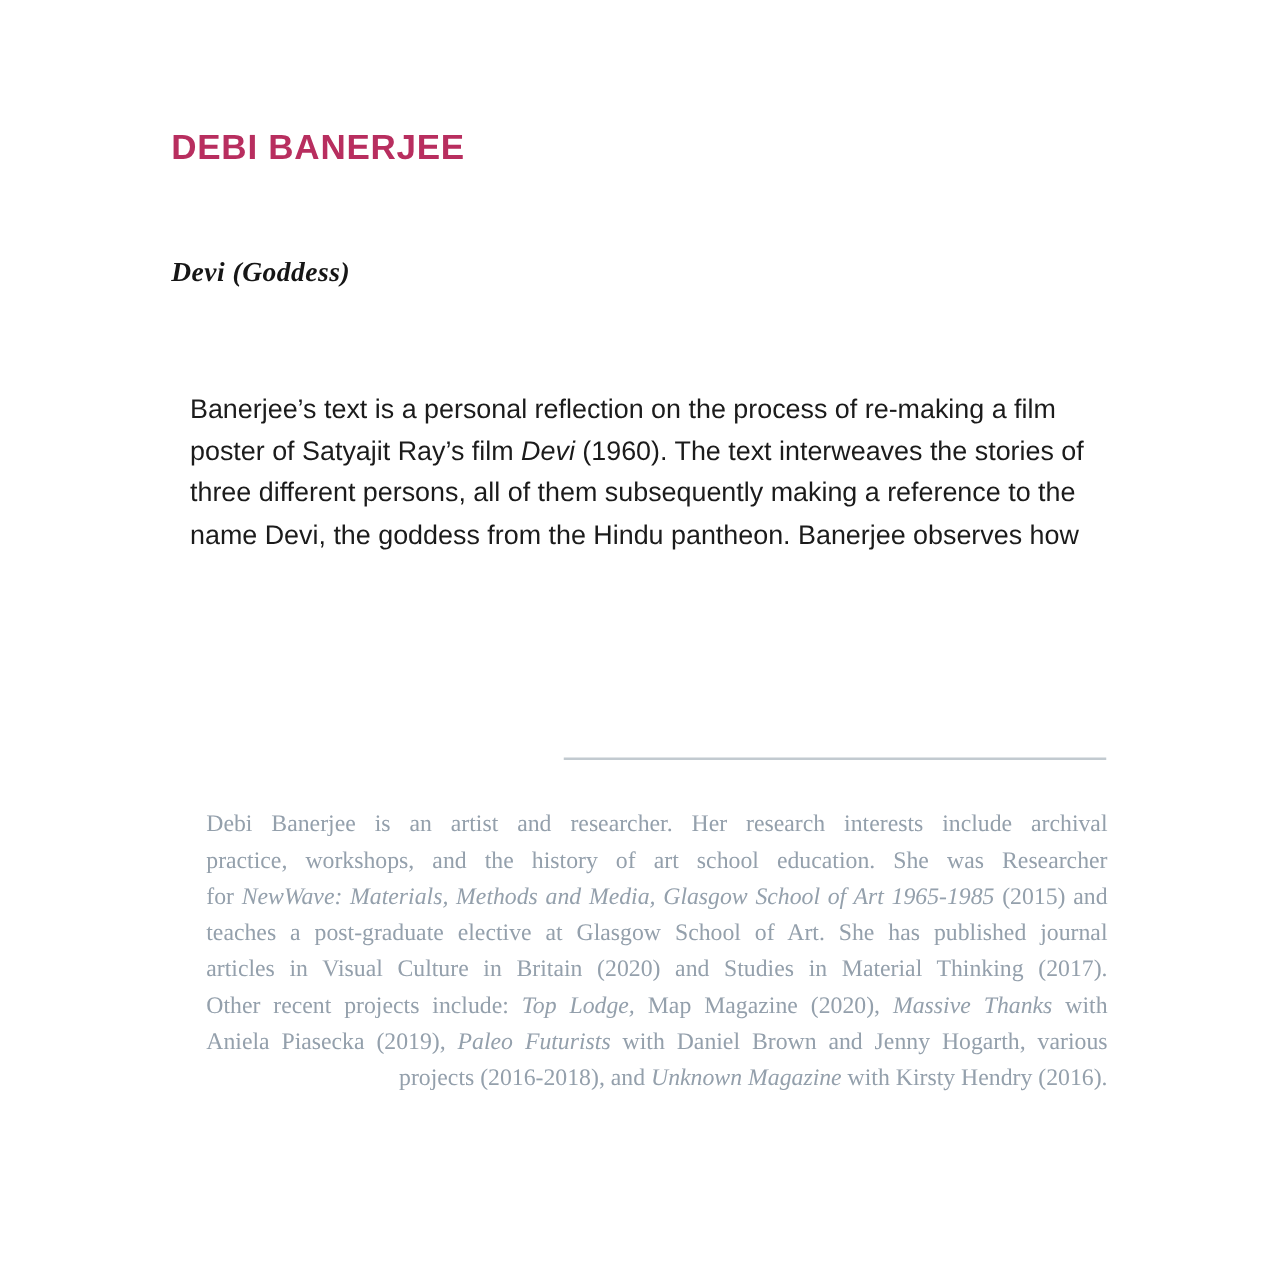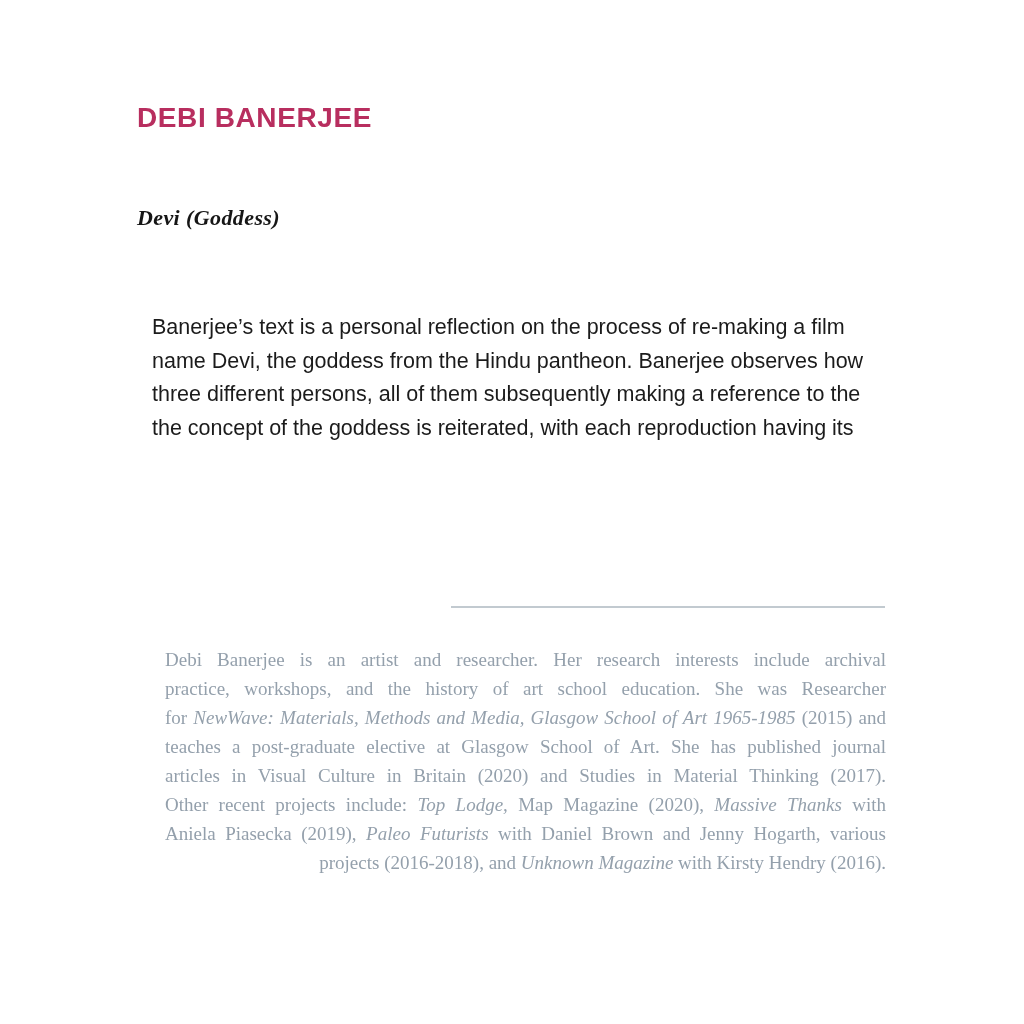--- a/index.html
+++ b/index.html
@@ -92,23 +92,23 @@
 <body>
 
 <div class="page" style="background: rgb(255, 255, 255);">
 
   <h1 class="title" style="color: rgb(184, 46, 95);">DEBI BANERJEE</h1>
 
   <h2 class="subtitle" style="color: rgb(22, 22, 22);">Devi (Goddess)</h2>
 
   <div class="desc" style="color: rgb(27, 27, 27);">
       <div class="ln"><span>Banerjee’s text is a personal reflection on the process of re-making a film</span></div>
+      <div class="ln"><span>poster of Satyajit Ray’s film </span><span class="it">Devi</span><span> (1960). The text interweaves the stories of</span></div>
+      <div class="ln"><span>three different persons, all of them subsequently making a reference to the</span></div>
       <div class="ln"><span>name Devi, the goddess from the Hindu pantheon. Banerjee observes how</span></div>
-      <div class="ln"><span>three different persons, all of them subsequently making a reference to the</span></div>
-      <div class="ln"><span>the concept of the goddess is reiterated, with each reproduction having its</span></div>
     </div>
 
   <hr class="divider" style="background: rgb(194, 202, 208);">
 
   <div class="bio" style="color: rgb(148, 160, 172);">
       <div class="ln"><span>Debi Banerjee is an artist and researcher. Her research interests include archival</span></div>
       <div class="ln"><span>practice, workshops, and the history of art school education. She was Researcher</span></div>
       <div class="ln"><span>for </span><span class="it">NewWave: Materials, Methods and Media, Glasgow School of Art 1965-1985</span><span> (2015) and</span></div>
       <div class="ln"><span>teaches a post-graduate elective at Glasgow School of Art. She has published journal</span></div>
       <div class="ln"><span>articles in Visual Culture in Britain (2020) and Studies in Material Thinking (2017).</span></div>

